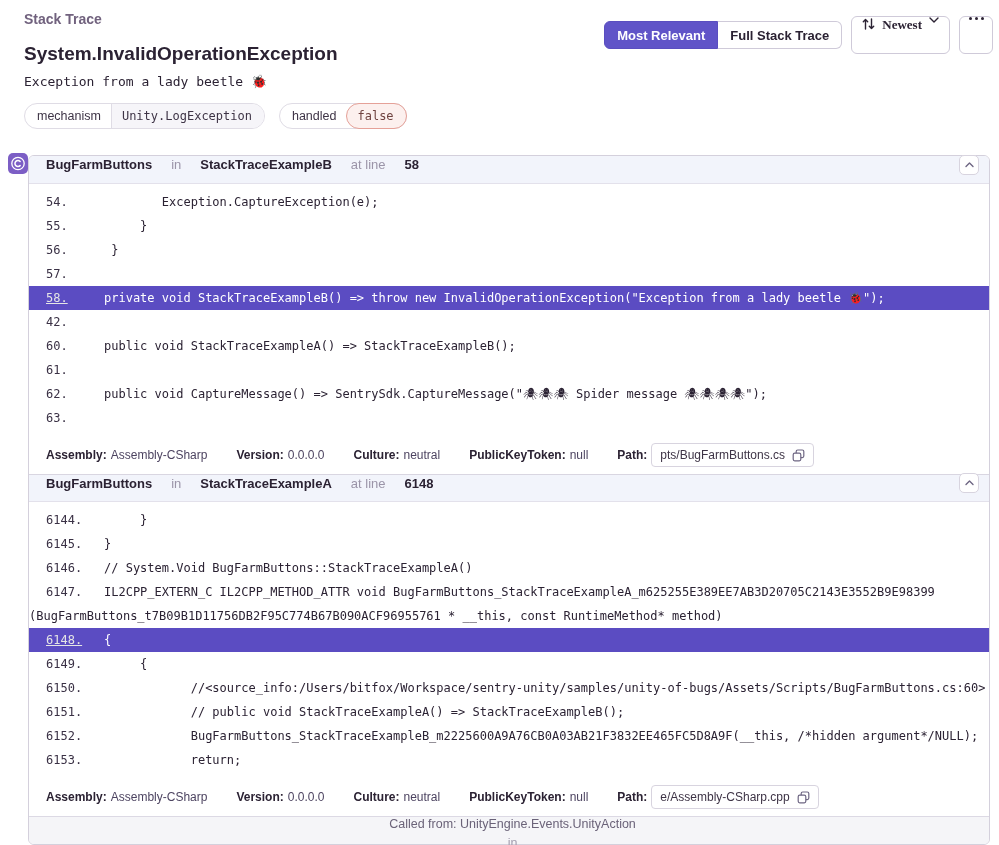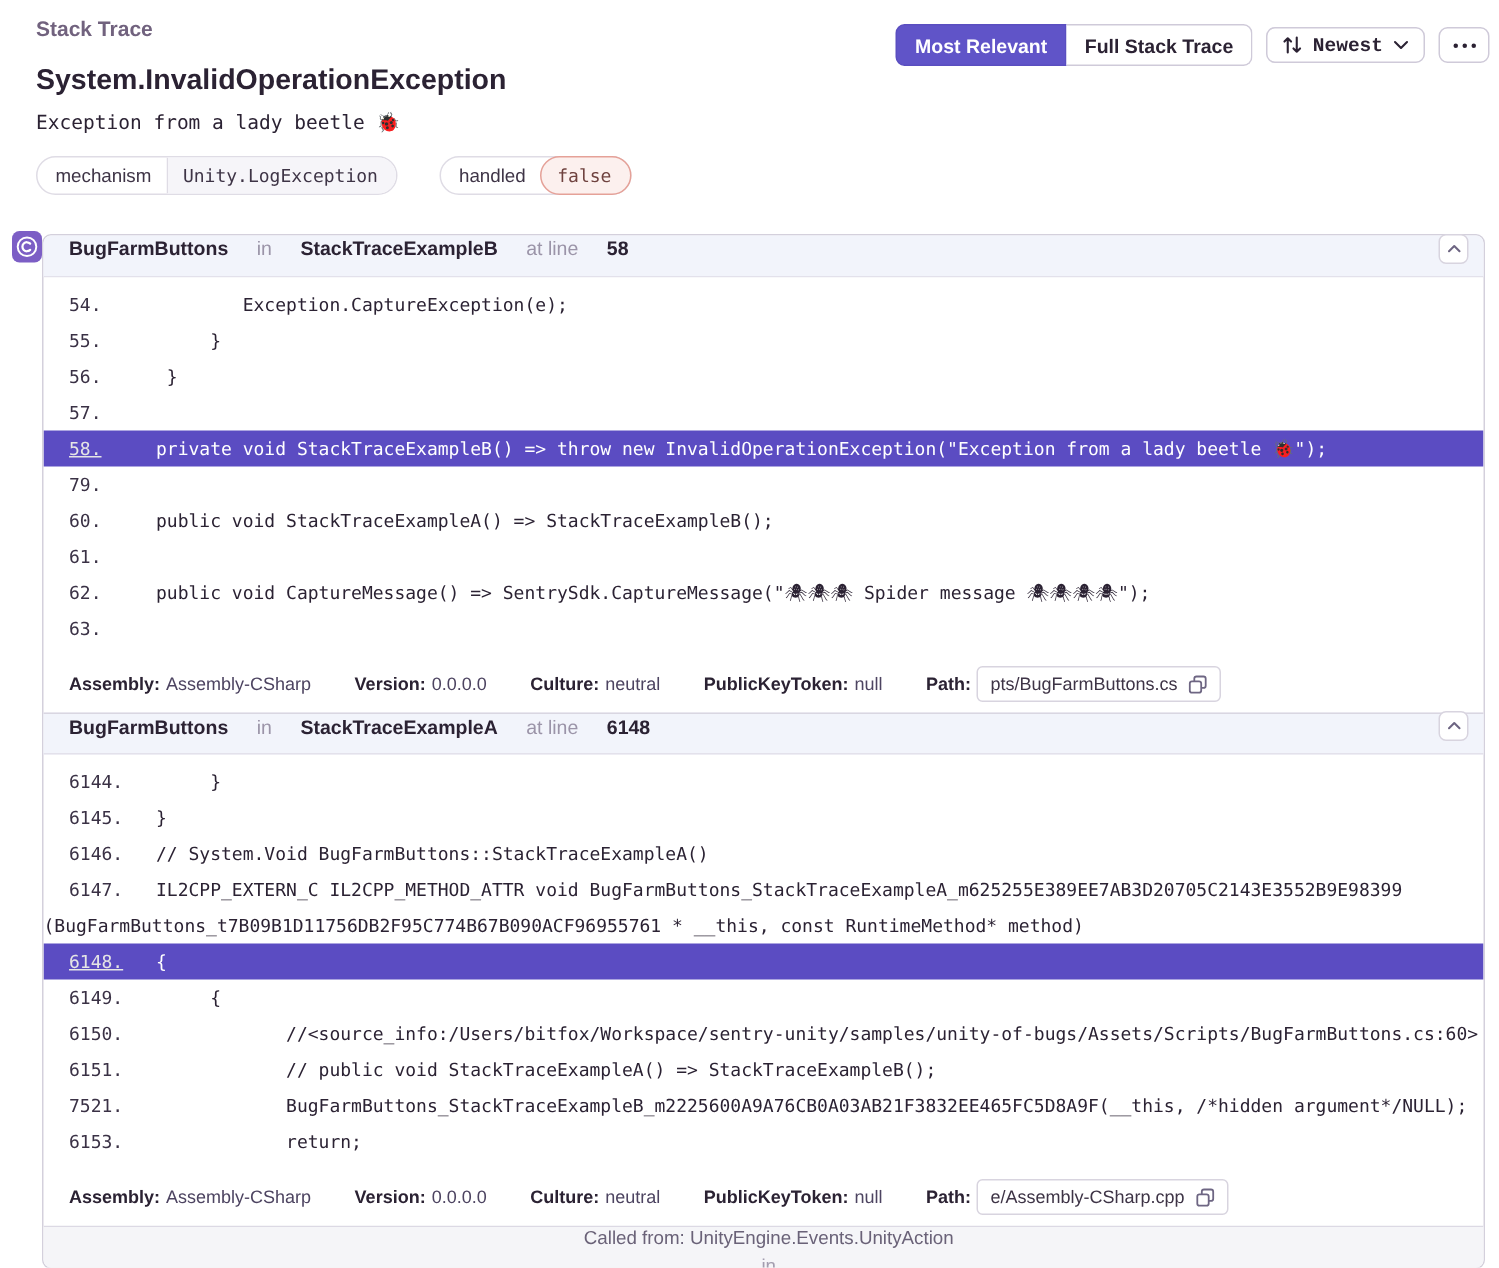--- a/index.html
+++ b/index.html
@@ -6,27 +6,27 @@
   html,body { background:#fff; width:999px; }
   body { font-family:"Liberation Sans", sans-serif; color:#2b2233; position:relative; height:845px; overflow:hidden; }
 
   .topbar { position:relative; }
   .section-title { margin:11px 0 0 24px; font-size:14px; font-weight:700; color:#71627e; }
   .toolbar { position:absolute; top:5px; right:6px; display:flex; align-items:center; gap:9px; }
   .segmented { display:flex;padding-left:40px; }
   .seg { height:28px; padding:0 12px; font-family:"Liberation Sans",sans-serif; font-size:13px; font-weight:700; cursor:pointer; display:flex; align-items:center; }
   .seg.active { background:#6054c8; border:1px solid #5a4ec0; color:#fff; border-radius:6px 0 0 6px; }
   .seg.plain { background:#fff; border:1px solid #cfcad9; border-left:none; color:#2b2233; border-radius:0 6px 6px 0; }
-  .btn { height:24px; background:#fff; border:1px solid #cfcad9; border-radius:6px; display:flex; align-items:center; gap:7px; padding:0 10px; font-size:13px; font-weight:700; color:#2b2233; cursor:pointer; font-family:Liberation Mono, monospace; }
+  .btn { height:38px; background:#fff; border:1px solid #cfcad9; border-radius:6px; display:flex; gap:7px; padding:0 10px; font-size:13px; font-weight:700; color:#2b2233; cursor:pointer; font-family:Liberation Serif, serif; }
   .btn.more { width:34px; justify-content:center; padding:0; }
 
   h1 { margin:16px 0 0 24px; font-size:19px; font-weight:700; color:#2b2233; }
   .subtitle { margin:9px 0 0 24px; font-family:"DejaVu Sans Mono", monospace; font-size:13px; color:#2b2233; }
 
-  .tags { margin:14px 0 0 24px; display:flex; gap:28px; }
+  .tags { margin:14px 0 0 24px; display:flex; gap:14px; }
   .tag { display:inline-flex; align-items:stretch; border:1px solid #dfdce5; border-radius:14px; font-size:12.5px; height:26px; cursor:pointer; background:#fff; }
   .tag-k { display:flex; align-items:center; padding:0 10px 0 12px; color:#3e3446; }
   .tag-v { display:flex; align-items:center; padding:0 12px 0 10px; background:#f6f5f9; border-left:1px solid #dfdce5; font-family:"DejaVu Sans Mono", monospace; font-size:12px; color:#3e3446; border-radius:0 13px 13px 0; }
   .tag-v.err { background:#fcf0ee; border:1px solid #e5a198; margin:-1px -1px -1px 0; border-radius:13px; color:#6f423f; }
 
   .trace-card { position:relative; margin:26px 9px 0 28px; border:1px solid #d4d0dc; border-radius:6px; background:#fff; }
   .platform-icon { position:absolute; left:-21px; top:-3px; width:20px; height:21px; background:#7c5ec5; border-radius:5px; display:flex; align-items:center; justify-content:center; }
 
   .frame-header { height:28px; background:#f2f4fb; display:flex; align-items:center; gap:19px; padding:0 10px 10px 17px; font-size:13px; cursor:pointer; border-bottom:1px solid #e3e1eb; }
   .frame-header.second { border-top:1px solid #d9d6e1; }
@@ -123,21 +123,21 @@
             </svg>
           </span>
       </button>
     </div>
     <div class="code">
       <div class="code-row"><span class="ln">54.</span><span>        Exception.CaptureException(e);</span></div>
       <div class="code-row"><span class="ln">55.</span><span>     }</span></div>
       <div class="code-row"><span class="ln">56.</span><span> }</span></div>
       <div class="code-row"><span class="ln">57.</span><span></span></div>
       <div class="code-row hl"><span class="ln">58.</span><span>private void StackTraceExampleB() =&gt; throw new InvalidOperationException("Exception from a lady beetle 🐞");</span></div>
-      <div class="code-row"><span class="ln">79.</span><span></span></div>
+      <div class="code-row"><span class="ln">42.</span><span></span></div>
       <div class="code-row"><span class="ln">60.</span><span>public void StackTraceExampleA() =&gt; StackTraceExampleB();</span></div>
       <div class="code-row"><span class="ln">61.</span><span></span></div>
       <div class="code-row"><span class="ln">62.</span><span>public void CaptureMessage() =&gt; SentrySdk.CaptureMessage("🕷🕷🕷 Spider message 🕷🕷🕷🕷");</span></div>
       <div class="code-row"><span class="ln">63.</span><span></span></div>
     </div>
     <div class="assembly">
       <span class="as-pair">
           <span class="al">Assembly:</span>
           <span>Assembly-CSharp</span>
         </span>
@@ -185,21 +185,21 @@
     </div>
     <div class="code">
       <div class="code-row"><span class="ln">6144.</span><span>     }</span></div>
       <div class="code-row"><span class="ln">6145.</span><span>}</span></div>
       <div class="code-row"><span class="ln">6146.</span><span>// System.Void BugFarmButtons::StackTraceExampleA()</span></div>
       <div class="code-row"><span class="ln">6147.</span><span>IL2CPP_EXTERN_C IL2CPP_METHOD_ATTR void BugFarmButtons_StackTraceExampleA_m625255E389EE7AB3D20705C2143E3552B9E98399 (BugFarmButtons_t7B09B1D11756DB2F95C774B67B090ACF96955761 * __this, const RuntimeMethod* method)</span></div>
       <div class="code-row hl"><span class="ln">6148.</span><span>{</span></div>
       <div class="code-row"><span class="ln">6149.</span><span>     {</span></div>
       <div class="code-row"><span class="ln">6150.</span><span>            //&lt;source_info:/Users/bitfox/Workspace/sentry-unity/samples/unity-of-bugs/Assets/Scripts/BugFarmButtons.cs:60&gt;</span></div>
       <div class="code-row"><span class="ln">6151.</span><span>            // public void StackTraceExampleA() =&gt; StackTraceExampleB();</span></div>
-      <div class="code-row"><span class="ln">7521.</span><span>            BugFarmButtons_StackTraceExampleB_m2225600A9A76CB0A03AB21F3832EE465FC5D8A9F(__this, /*hidden argument*/NULL);</span></div>
+      <div class="code-row"><span class="ln">6152.</span><span>            BugFarmButtons_StackTraceExampleB_m2225600A9A76CB0A03AB21F3832EE465FC5D8A9F(__this, /*hidden argument*/NULL);</span></div>
       <div class="code-row"><span class="ln">6153.</span><span>            return;</span></div>
     </div>
     <div class="assembly">
       <span class="as-pair">
           <span class="al">Assembly:</span>
           <span>Assembly-CSharp</span>
         </span>
       <span class="as-pair">
           <span class="al">Version:</span>
           <span>0.0.0.0</span>

